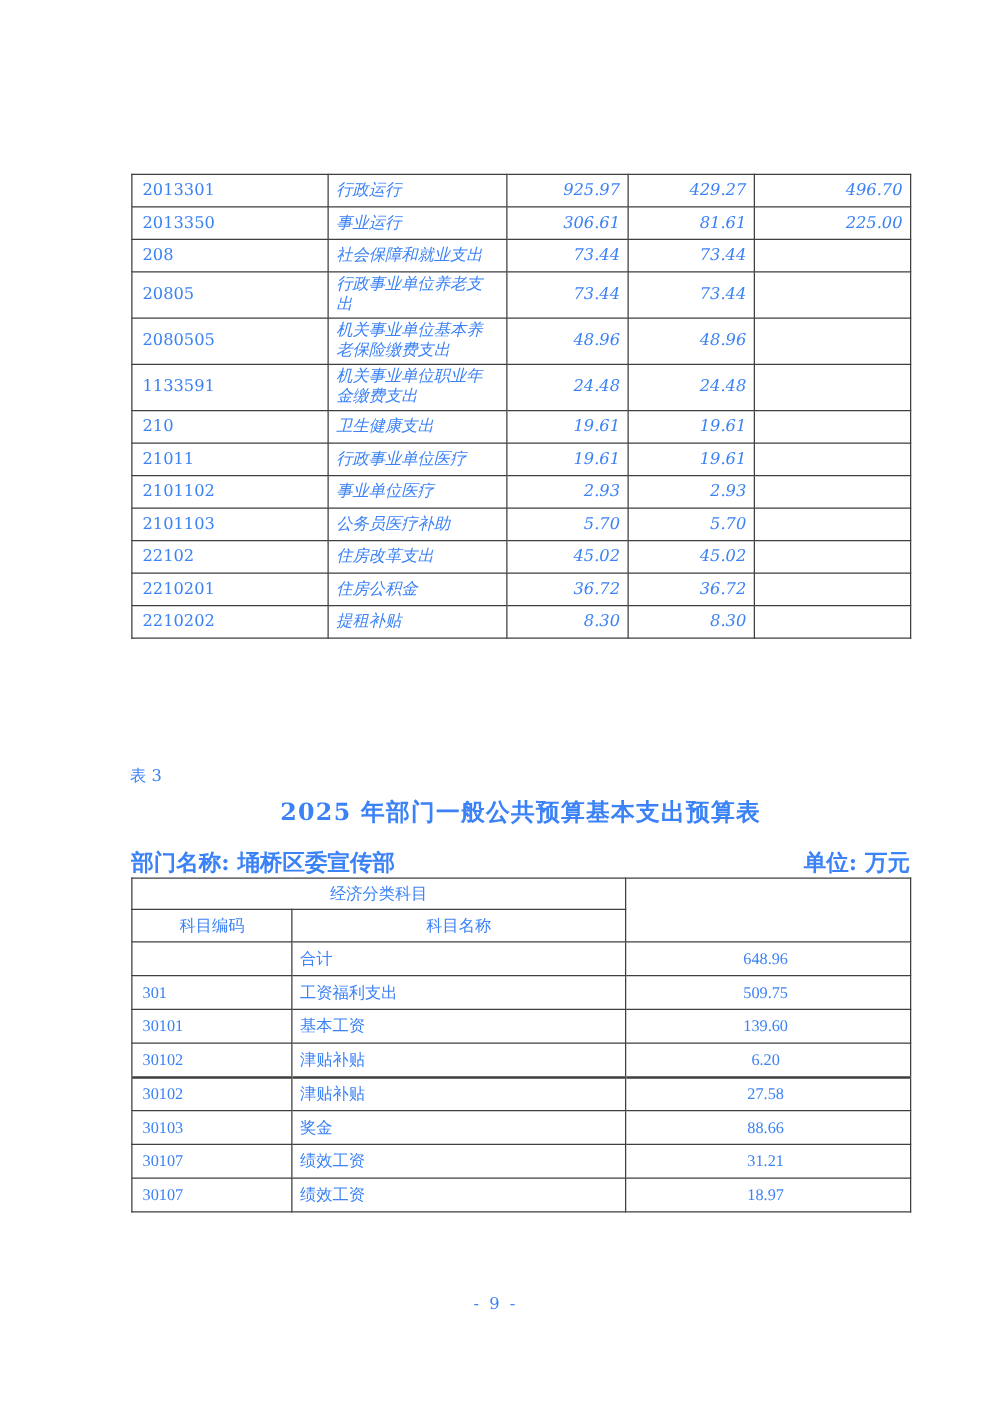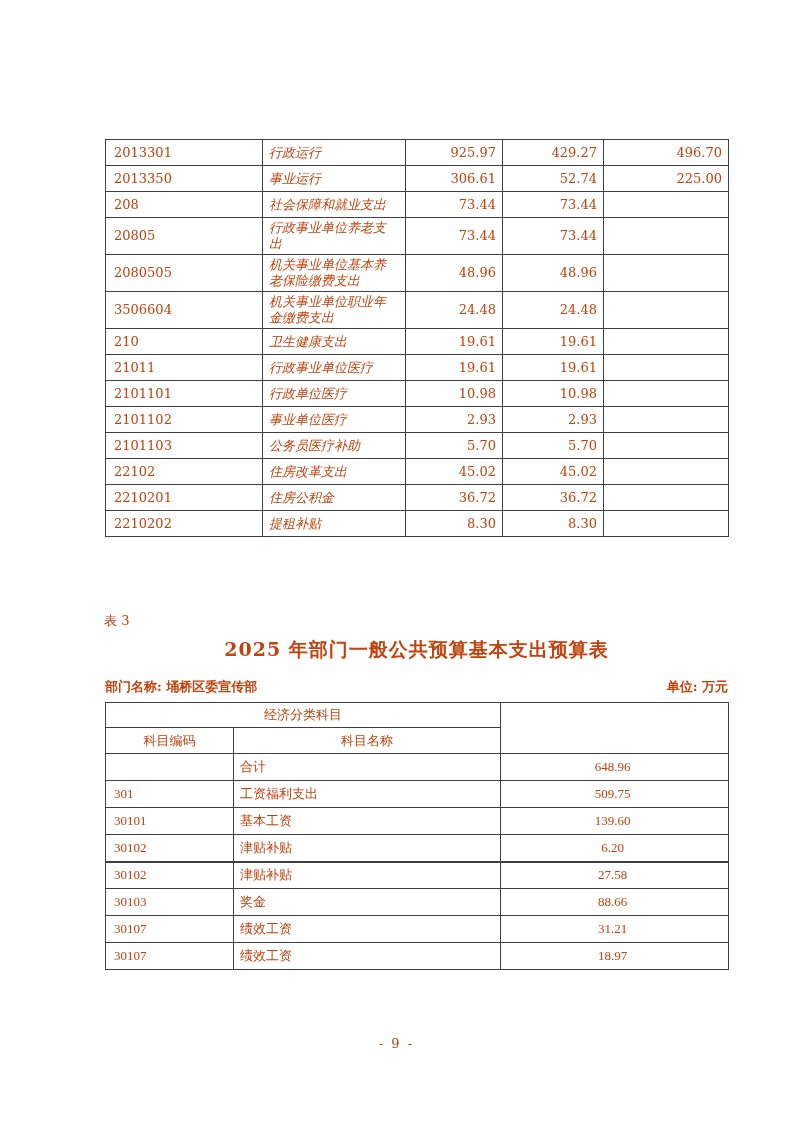--- a/index.html
+++ b/index.html
@@ -6,21 +6,21 @@
     margin: 0;
     padding: 0;
     background: #ffffff;
   }
   .page {
     position: relative;
     width: 793px;
     height: 1122px;
     background: #ffffff;
     font-family: "DejaVu Serif", "Liberation Serif", serif;
-    color: #c2410c;
+    color: #3b82f6;
     overflow: hidden;
   }
   
   table {
     border-collapse: collapse;
     table-layout: fixed;
     width: 623px;
   }
   td, th {
     border: 1px solid #3f3f3f;
@@ -29,38 +29,38 @@
     vertical-align: middle;
     overflow: hidden;
     word-break: break-all;
     line-height: 16px;
   }
   
   .table1-wrap { position: absolute; left: 105px; top: 139px; }
   .t1 tr { height: 26px; }
   .t1 .c-code { padding: 2px 4px 2px 8px; text-align: left; }
   .t1 .c-name { padding: 2px 10px 2px 6px; text-align: left; font-style: italic; }
-  .t1 .c-num  { padding: 2px 6px 2px 2px; text-align: right; }
+  .t1 .c-num  { padding: 2px 6px 2px 2px; text-align: right; font-style: italic; }
   
   .table-label {
     position: absolute; left: 104px; top: 612px;
     font-size: 13px;
   }
   .doc-title {
     position: absolute; left: 105px; top: 637px; width: 623px;
     text-align: center;
     font-size: 19px;
     font-weight: bold;
     letter-spacing: 1px;
   }
   .meta-row {
     position: absolute; left: 105px; top: 678px; width: 623px;
     display: flex;
     justify-content: space-between;
-    font-size: 13px;
+    font-size: 18px;
     font-weight: bold;
   }
   .meta-left  { text-align: left; }
   .meta-right { text-align: right; }
   
   .table2-wrap { position: absolute; left: 105px; top: 702px; font-family: Liberation Serif, serif; }
   .t2 { border: 1.5px solid #3f3f3f; }
   .t2 thead tr.h1 { height: 25px; }
   .t2 thead tr.h2 { height: 26px; }
   .t2 th { text-align: center; padding: 2px 4px; }
@@ -98,21 +98,21 @@
             <td class="c-name">行政运行</td>
             <td class="c-num">925.97</td>
             <td class="c-num">429.27</td>
             <td class="c-num">496.70</td>
           </tr>
 
           <tr>
             <td class="c-code">2013350</td>
             <td class="c-name">事业运行</td>
             <td class="c-num">306.61</td>
-            <td class="c-num">52.74</td>
+            <td class="c-num">81.61</td>
             <td class="c-num">225.00</td>
           </tr>
 
           <tr>
             <td class="c-code">208</td>
             <td class="c-name">社会保障和就业支出</td>
             <td class="c-num">73.44</td>
             <td class="c-num">73.44</td>
             <td class="c-num"></td>
           </tr>
@@ -127,21 +127,21 @@
 
           <tr>
             <td class="c-code">2080505</td>
             <td class="c-name">机关事业单位基本养老保险缴费支出</td>
             <td class="c-num">48.96</td>
             <td class="c-num">48.96</td>
             <td class="c-num"></td>
           </tr>
 
           <tr>
-            <td class="c-code">3506604</td>
+            <td class="c-code">1133591</td>
             <td class="c-name">机关事业单位职业年金缴费支出</td>
             <td class="c-num">24.48</td>
             <td class="c-num">24.48</td>
             <td class="c-num"></td>
           </tr>
 
           <tr>
             <td class="c-code">210</td>
             <td class="c-name">卫生健康支出</td>
             <td class="c-num">19.61</td>
@@ -150,27 +150,20 @@
           </tr>
 
           <tr>
             <td class="c-code">21011</td>
             <td class="c-name">行政事业单位医疗</td>
             <td class="c-num">19.61</td>
             <td class="c-num">19.61</td>
             <td class="c-num"></td>
           </tr>
 
-          <tr>
-            <td class="c-code">2101101</td>
-            <td class="c-name">行政单位医疗</td>
-            <td class="c-num">10.98</td>
-            <td class="c-num">10.98</td>
-            <td class="c-num"></td>
-          </tr>
 
           <tr>
             <td class="c-code">2101102</td>
             <td class="c-name">事业单位医疗</td>
             <td class="c-num">2.93</td>
             <td class="c-num">2.93</td>
             <td class="c-num"></td>
           </tr>
 
           <tr>

